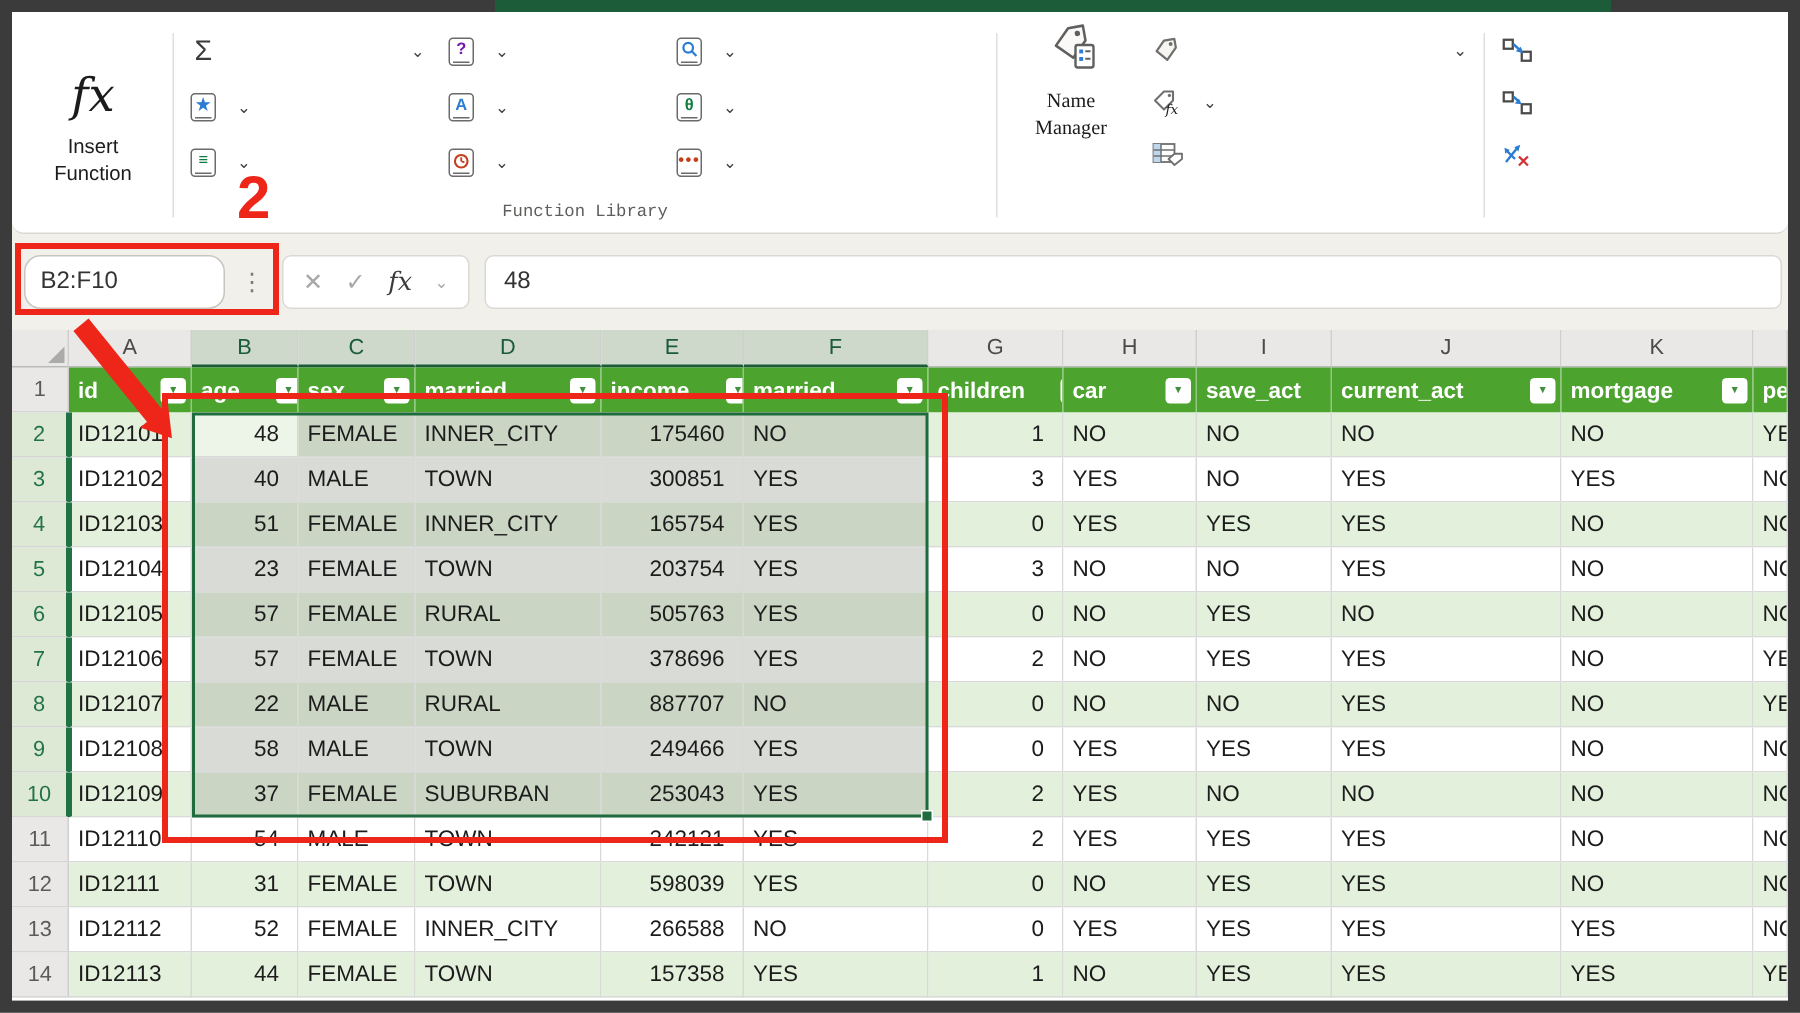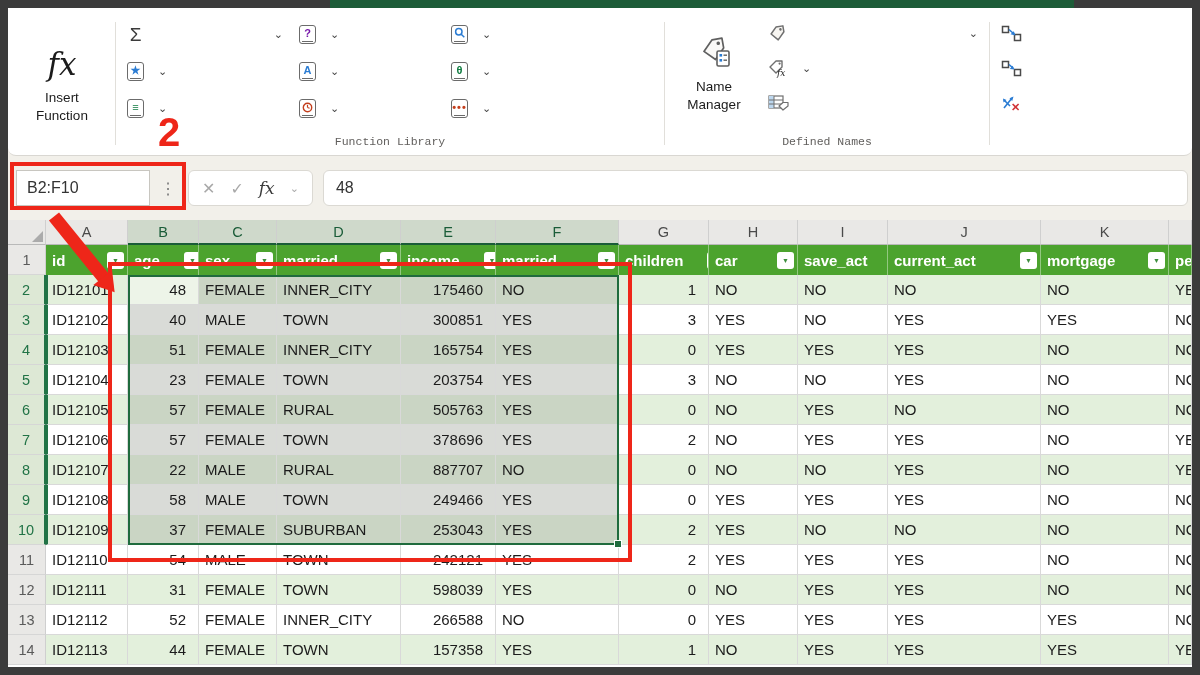--- a/index.html
+++ b/index.html
@@ -25,26 +25,26 @@
   .rbtn{ display:flex; align-items:center; gap:7px; height:37px; padding:0 8px; font-size:14.5px; color:#252423;
          cursor:pointer; white-space:nowrap; }
   .rbtn.sm{ height:35px; }
   .chev{ font-size:11px; color:#444; }
   .mlauto{ margin-left:auto; }
   .book{ width:17px; height:19px; border:1.6px solid #6b6b6b; border-radius:3px; background:#fff; position:relative;
          display:flex; align-items:center; justify-content:center; flex:0 0 auto; }
   .book::after{ content:''; position:absolute; left:2px; right:2px; bottom:1.5px; border-top:1.6px solid #6b6b6b; }
   .bg{ font-size:11px; font-weight:bold; line-height:1; margin-bottom:3px; }
   .sigma{ font-size:19px; color:#3b3b3b; width:17px; text-align:center; flex:0 0 auto; }
-  .nm-btn{ width:92px; display:flex; flex-direction:column; align-items:center; justify-content:center; cursor:pointer; }
+  .nm-btn{ width:92px; display:flex; flex-direction:column; align-items:center; justify-content:flex-start; cursor:pointer;font-family:Liberation Serif, serif; }
   .nm-label{ font-size:13.5px; color:#1b1b1b; line-height:1.3; text-align:center; width:72px; margin-top:3px; }
 
   
   .fbar{ height:64px; display:flex; align-items:center; padding:0 4px 0 8px; position:relative; }
-  .namebox{ width:134px; height:36px; background:#fff; border:1px solid #c8c6c0; border-radius:0;
+  .namebox{ width:134px; height:36px; background:#fff; border:1px solid #c8c6c0; border-radius:11px;
             display:flex; align-items:center; padding-left:10px; font-size:16px; color:#333; }
   .fdots{ color:#7a7a7a; font-size:16px; margin:0 12px 0 10px; }
   .fbtns{ height:36px; background:#fff; border:1px solid #dbd9d3; border-radius:6px; display:flex; align-items:center;
           gap:15px; padding:0 13px; color:#a8a8a8; font-size:16px; }
   .fx-small{ font-family:"DejaVu Serif", serif; font-style:italic; font-size:17px; color:#3b3b3b; }
   .fchev{ font-size:11px; color:#a8a8a8; }
   .finput{ flex:1; height:36px; background:#fff; border:1px solid #dbd9d3; border-radius:6px; margin-left:10px;
            display:flex; align-items:center; padding-left:12px; font-size:16px; color:#333; }
 
   
@@ -226,21 +226,20 @@
                   <rect x="1" y="1" width="5" height="12" fill="#bdd7ee"></rect>
                   <line x1="1" y1="5" x2="15" y2="5" stroke="#6f6f6f" stroke-width="1"></line>
                   <line x1="1" y1="9" x2="15" y2="9" stroke="#6f6f6f" stroke-width="1"></line>
                   <line x1="6" y1="1" x2="6" y2="13" stroke="#6f6f6f" stroke-width="1"></line>
                   <path d="M11 11 L15 7.5 L20 7.5 L20 11 L15 15 Z" fill="#fff" stroke="#6f6f6f" stroke-width="1.2" stroke-linejoin="round"></path>
                 </svg>
                 <span></span>
               </div>
             </div>
         </div>
-        <div class="rlabel">Defined Names</div>
       </div>
       <div class="vsep"></div>
       <div class="rgroup">
         <div class="rbody">
             <div class="audcol" id="audcol">
               <div class="rbtn sm">
                 <svg width="21" height="17" viewBox="0 0 21 17">
                   <rect x="1.5" y="1.5" width="6" height="6" fill="none" stroke="#4a4a4a" stroke-width="1.5"></rect>
                   <rect x="13.5" y="9.5" width="6" height="6" fill="none" stroke="#4a4a4a" stroke-width="1.5"></rect>
                   <line x1="8" y1="4.5" x2="13" y2="9" stroke="#2b7cd3" stroke-width="1.6"></line>

